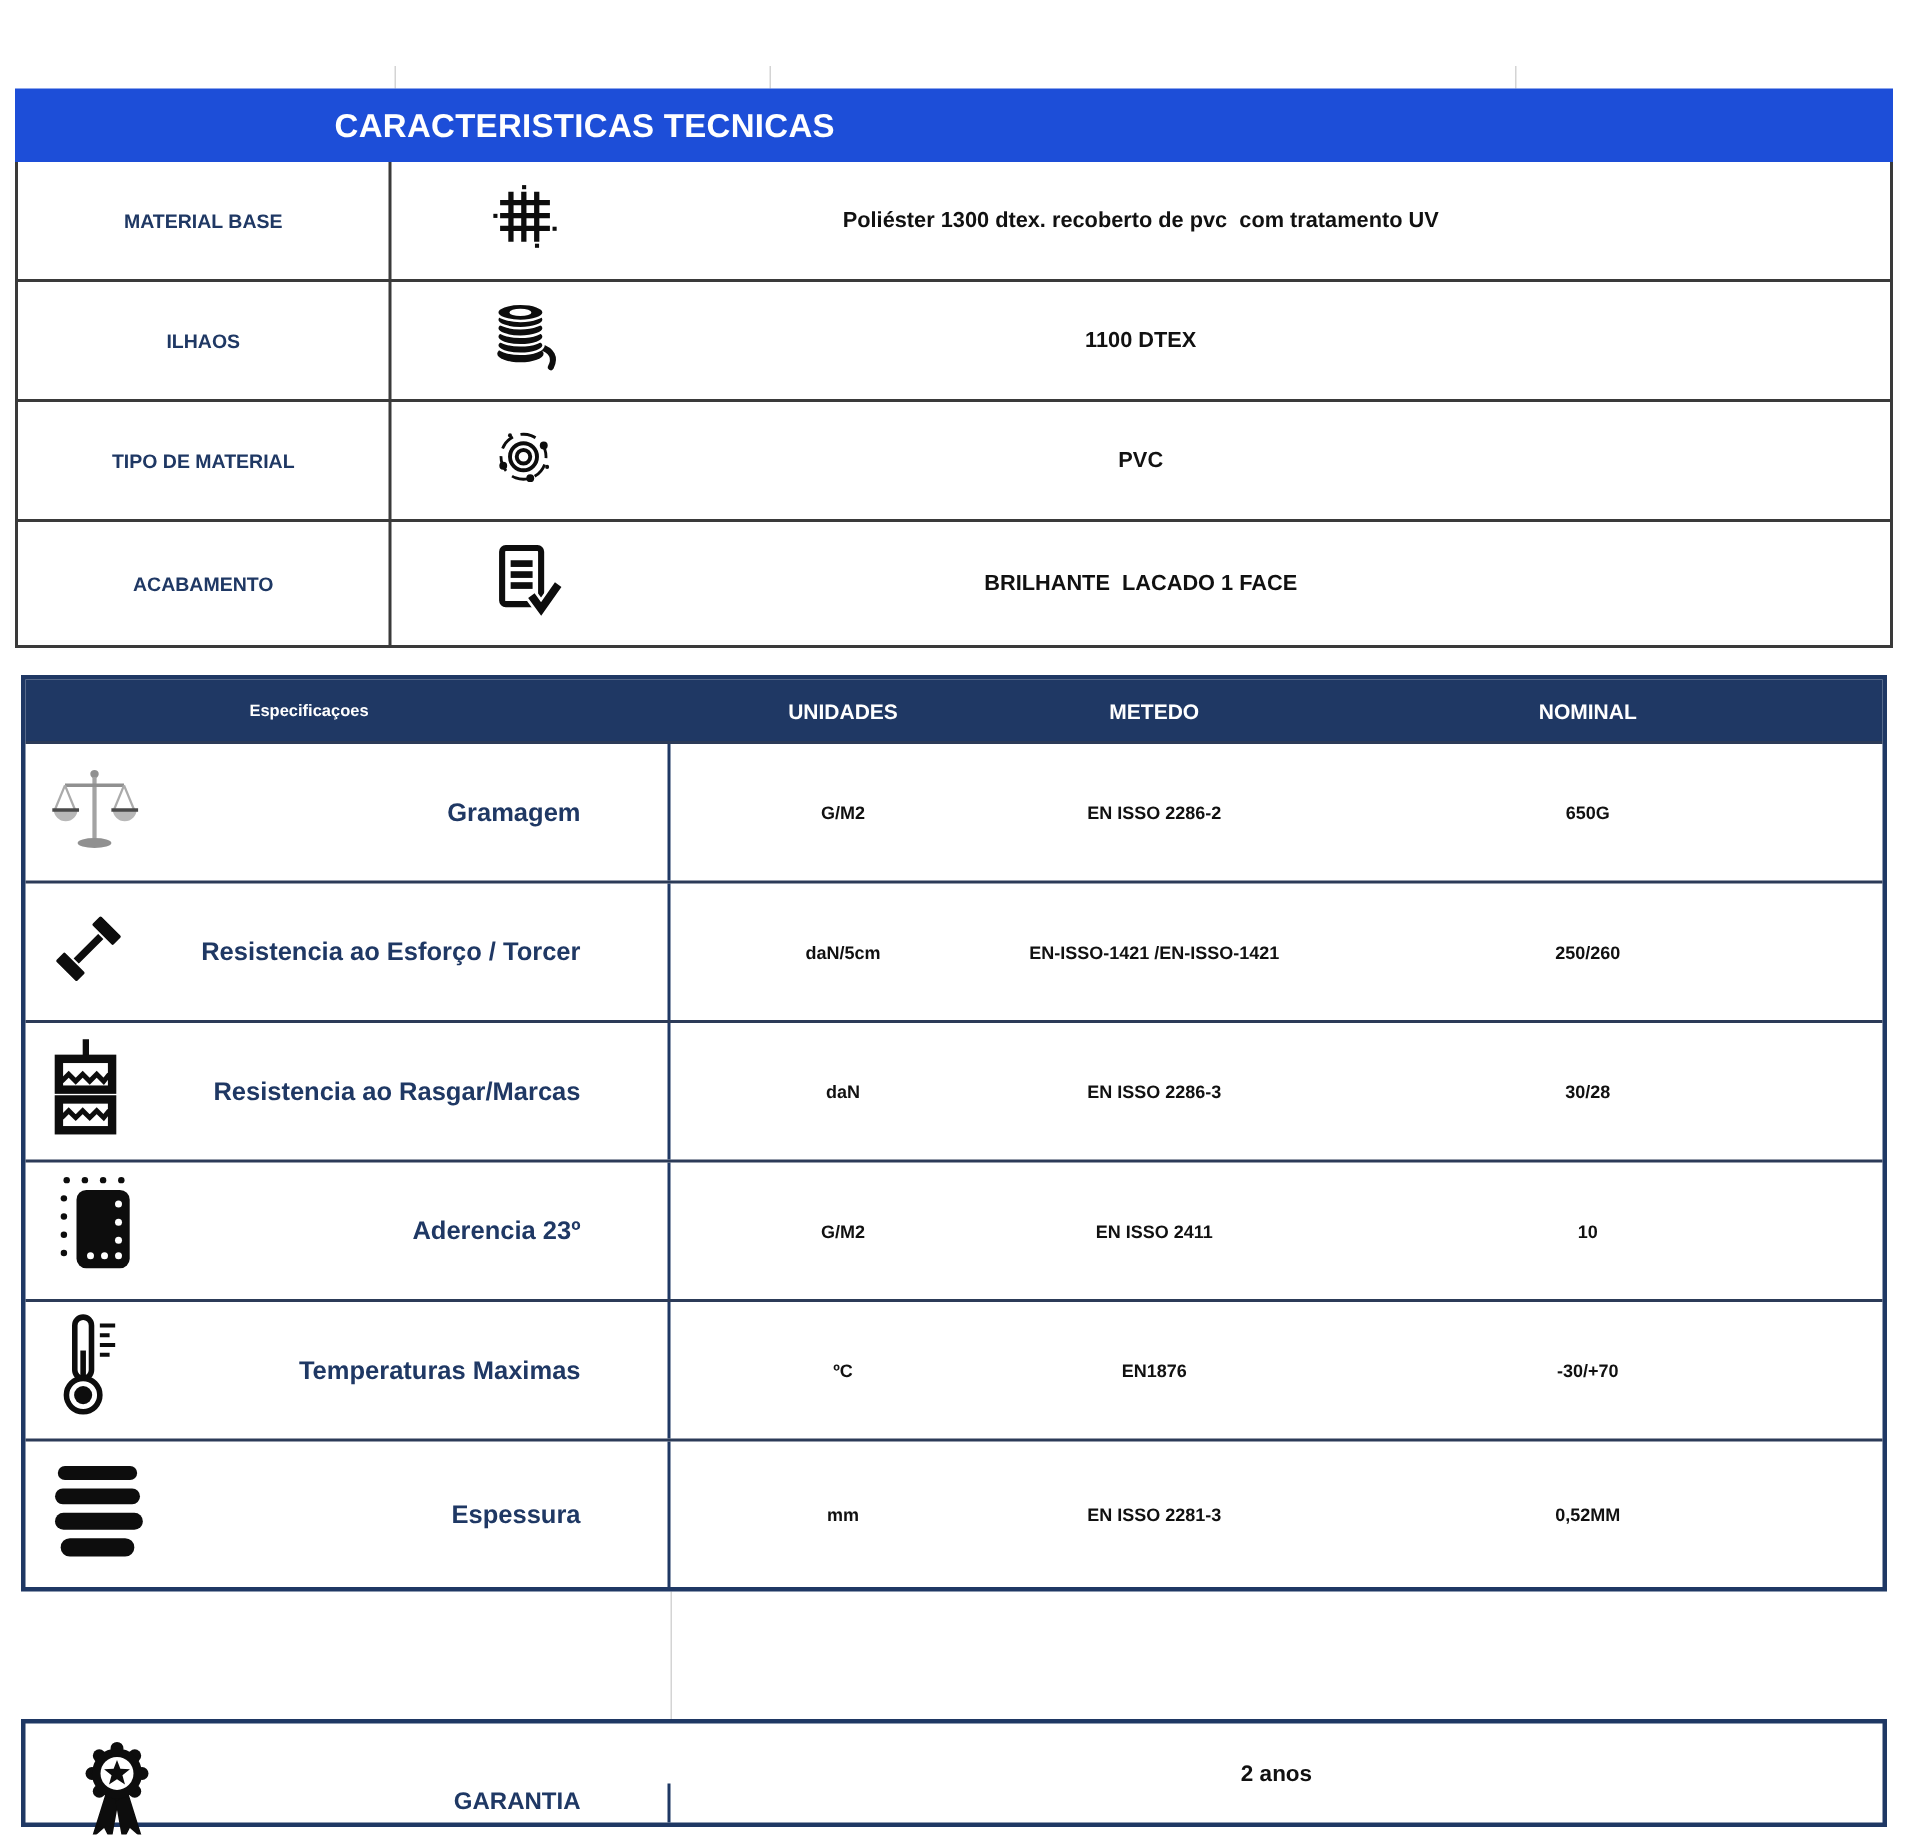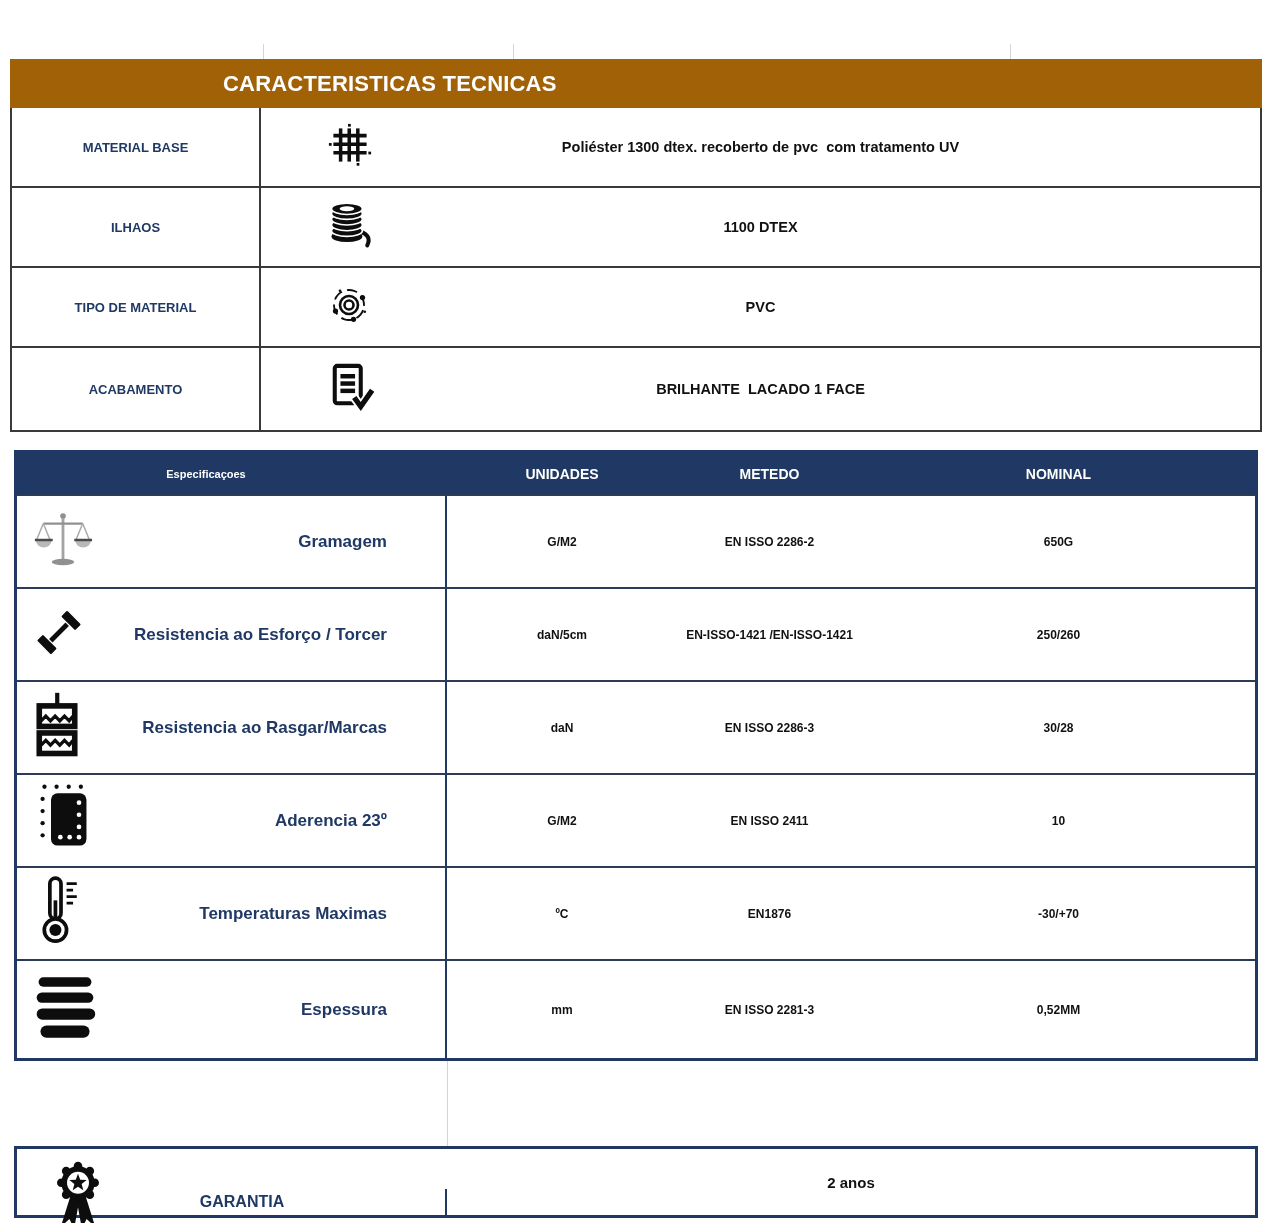--- a/index.html
+++ b/index.html
@@ -9,21 +9,21 @@
     font-family: "Liberation Sans", sans-serif; font-weight: bold; color:#111;
   }
   .navy-text { color:#1F3864; }
 
   
   .faint { position:absolute; width:1px; background:#d4d4d4; }
 
   
   #t1 { position:absolute; left:10px; top:59px; width:1252px; }
   #t1-header {
-    height:49px; background:#a16207; color:#fff;
+    height:49px; background:#1d4ed8; color:#fff;
     display:flex; align-items:center; padding-left:213px;
     font-size:22px; letter-spacing:.2px;
   }
   #t1-body { border:2px solid #3a3a3a; border-top:none; }
   .t1-row { display:flex; height:80px; border-bottom:2px solid #3a3a3a; }
   .t1-row:last-child { border-bottom:none; height:82px; }
   .t1-label {
     width:249px; border-right:2px solid #3a3a3a;
     display:flex; align-items:center; justify-content:center; text-align:center;
     font-size:13px; color:#1F3864;
@@ -49,21 +49,21 @@
   .t2-icon { position:absolute; top:50%; transform:translateY(-50%); }
   .t2-cell { display:flex; align-items:center; justify-content:center; font-size:12px; text-align:center; }
 
   
   #t3 {
     position:absolute; left:14px; top:1146px; width:1244px; height:72px;
     border:3px solid #1F3864; display:grid; grid-template-columns:430px 1fr;
   }
   .t3-left {
     border-right:2px solid #1F3864; position:relative;
-    display:flex; align-items:center; justify-content:center;
+    display:flex; align-items:center; justify-content:flex-end;
     padding:0 58px 0 80px; font-size:16px; color:#1F3864;margin-top:40px;
   }
   .t3-icon { position:absolute; left:30px; top:50%; transform:translateY(-50%); }
   .t3-value { display:flex; align-items:center; justify-content:center; font-size:15px; }
 </style>
 </head>
 <body>
 
 <div class="faint" style="left:263px; top:44px; height:15px;"></div>
 <div class="faint" style="left:513px; top:44px; height:15px;"></div>

